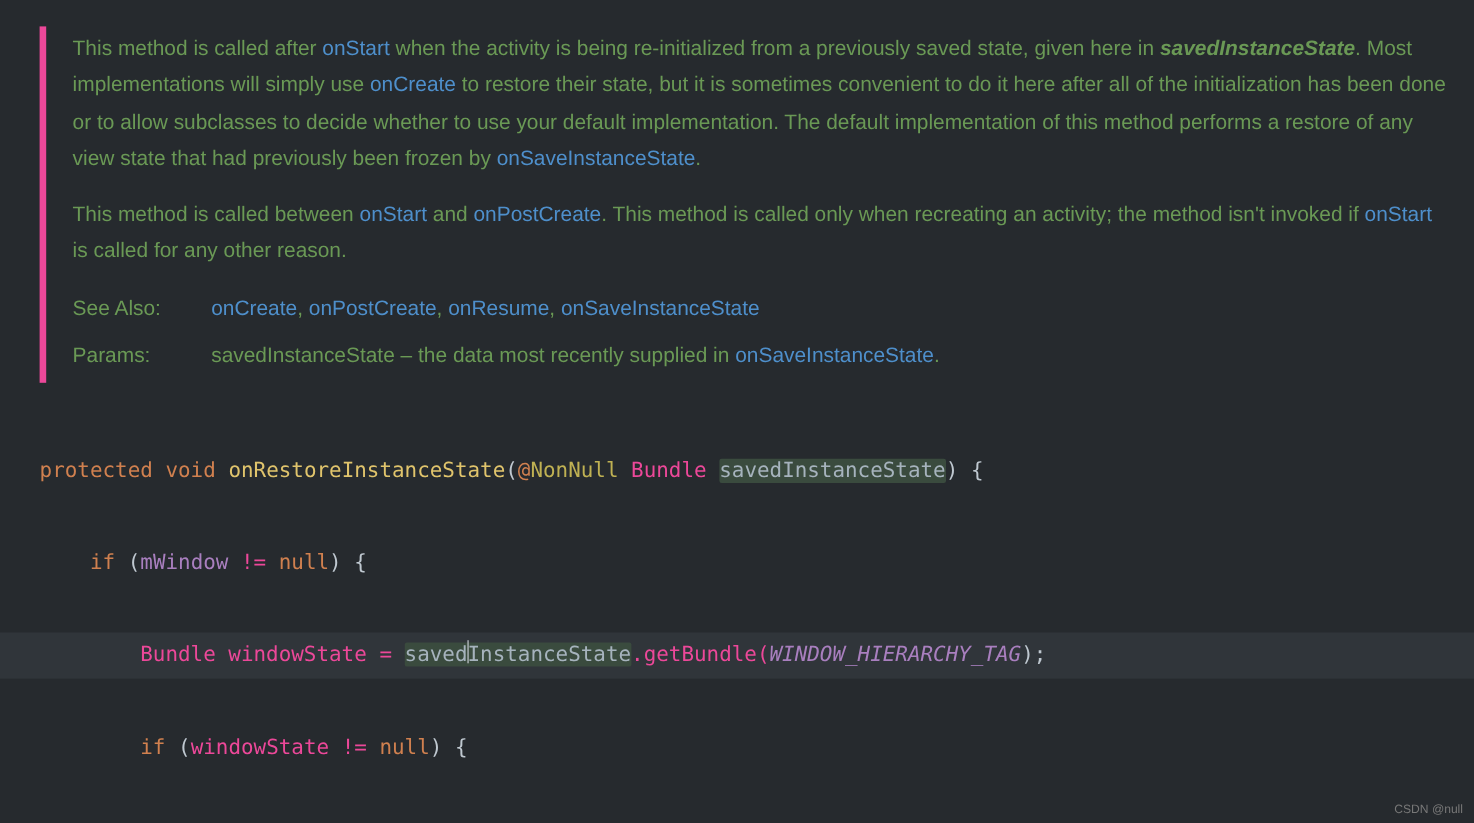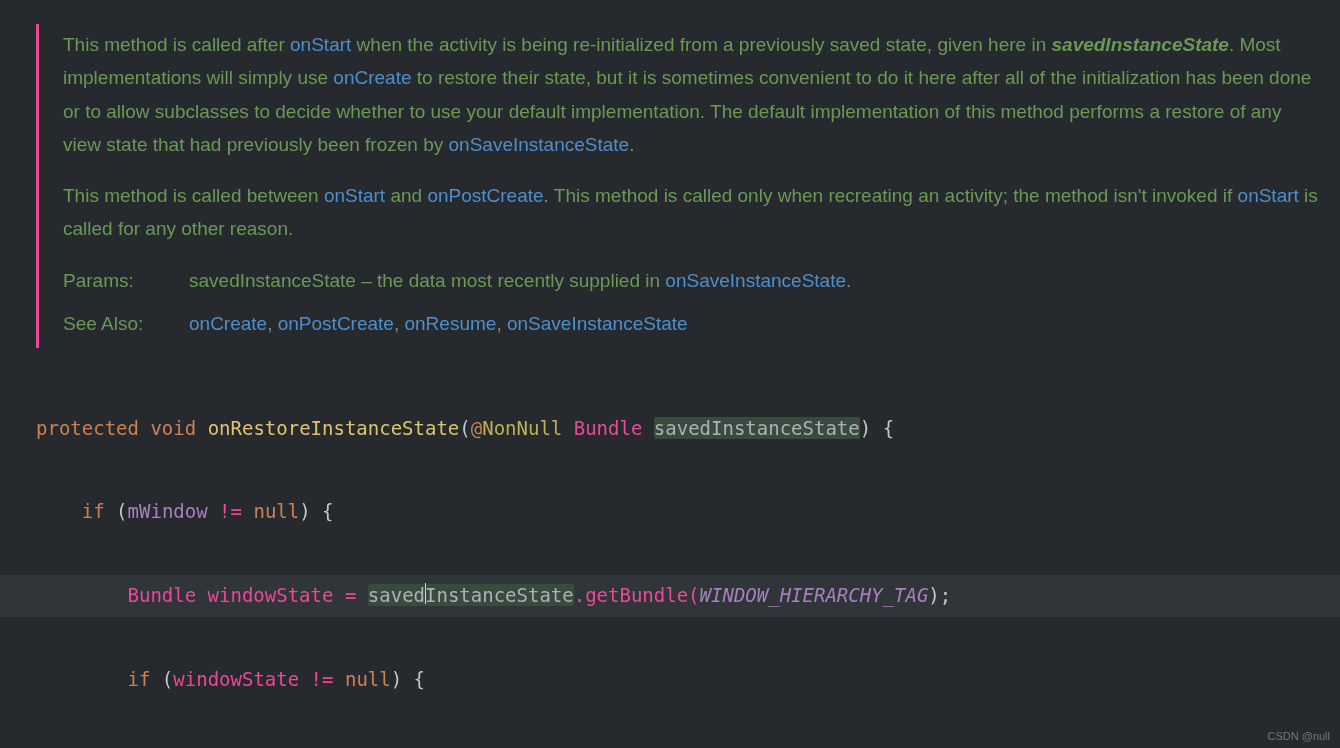--- a/index.html
+++ b/index.html
@@ -7,21 +7,21 @@
     padding: 0;
     width: 1340px;
     height: 748px;
     background: #262a2e;
     font-family: "Menlo", "Consolas", "DejaVu Sans Mono", monospace;
     font-size: 19px;
     color: #bdbdbd;
     overflow: hidden;
   }
   .doc-block {
-    border-left: 3px solid #ec4899;
+    border-left: 6px solid #ec4899;
     margin: 24px 0 18px 36px;
     padding: 4px 20px 8px 24px;
     font-size: 19px;
     line-height: 1.75;
     color: #6a9955;
     font-family: "Segoe UI", "Helvetica Neue", Arial, sans-serif;
   }
   .doc-block p { margin: 0 0 18px 0; }
   .doc-block p:last-child { margin-bottom: 0; }
   .doc-link { color: #4e8fcb; }
@@ -71,29 +71,29 @@
 <body>
 
 <div class="doc-block">
   <p>
     <span>This method is called after </span><span class="doc-link">onStart</span><span> when the activity is being re-initialized from a previously saved state, given here in </span><span class="doc-emph">savedInstanceState</span><span>. Most implementations will simply use </span><span class="doc-link">onCreate</span><span> to restore their state, but it is sometimes convenient to do it here after all of the initialization has been done or to allow subclasses to decide whether to use your default implementation. The default implementation of this method performs a restore of any view state that had previously been frozen by </span><span class="doc-link">onSaveInstanceState</span><span>.</span>
   </p>
   <p>
     <span>This method is called between </span><span class="doc-link">onStart</span><span> and </span><span class="doc-link">onPostCreate</span><span>. This method is called only when recreating an activity; the method isn't invoked if </span><span class="doc-link">onStart</span><span> is called for any other reason.</span>
   </p>
   <div class="tag-row">
+    <div class="tag-label">See Also:</div>
+    <div class="tag-body">
+      <span class="doc-link">onCreate</span><span>, </span><span class="doc-link">onPostCreate</span><span>, </span><span class="doc-link">onResume</span><span>, </span><span class="doc-link">onSaveInstanceState</span>
+    </div>
+  </div>
+  <div class="tag-row">
     <div class="tag-label">Params:</div>
     <div class="tag-body">
       <span>savedInstanceState</span><span> – the data most recently supplied in </span><span class="doc-link">onSaveInstanceState</span><span>.</span>
-    </div>
-  </div>
-  <div class="tag-row">
-    <div class="tag-label">See Also:</div>
-    <div class="tag-body">
-      <span class="doc-link">onCreate</span><span>, </span><span class="doc-link">onPostCreate</span><span>, </span><span class="doc-link">onResume</span><span>, </span><span class="doc-link">onSaveInstanceState</span>
     </div>
   </div>
 </div>
 
 <div class="code-block">
 <span class="line"><span class="kw">protected</span><span class="punct"> </span><span class="void">void</span><span class="punct"> </span><span class="method">onRestoreInstanceState</span><span class="punct">(</span><span class="ann-at">@</span><span class="ann">NonNull</span><span class="punct"> </span><span class="ident">Bundle</span><span class="punct"> </span><span class="param highlight">savedInstanceState</span><span class="punct">) </span><span class="punct">{</span></span>
 <span class="line">    <span class="kw">if</span><span class="punct"> </span><span class="punct">(</span><span class="field">mWindow</span><span class="punct"> </span><span class="ident">!=</span><span class="punct"> </span><span class="null">null</span><span class="punct">) </span><span class="punct">{</span></span>
 <span class="line cur-line">        <span class="ident">Bundle</span><span class="punct"> </span><span class="ident">windowState</span><span class="punct"> </span><span class="ident">=</span><span class="punct"> </span><span class="highlight"><span class="param">saved</span><span class="caret"></span><span class="param">InstanceState</span></span><span class="ident">.getBundle(</span><span class="const">WINDOW_HIERARCHY_TAG</span><span class="punct">)</span><span class="punct">;</span></span>
 <span class="line">        <span class="kw">if</span><span class="punct"> </span><span class="punct">(</span><span class="ident">windowState</span><span class="punct"> </span><span class="ident">!=</span><span class="punct"> </span><span class="null">null</span><span class="punct">) </span><span class="punct">{</span></span>
 <span class="line">            </span>

